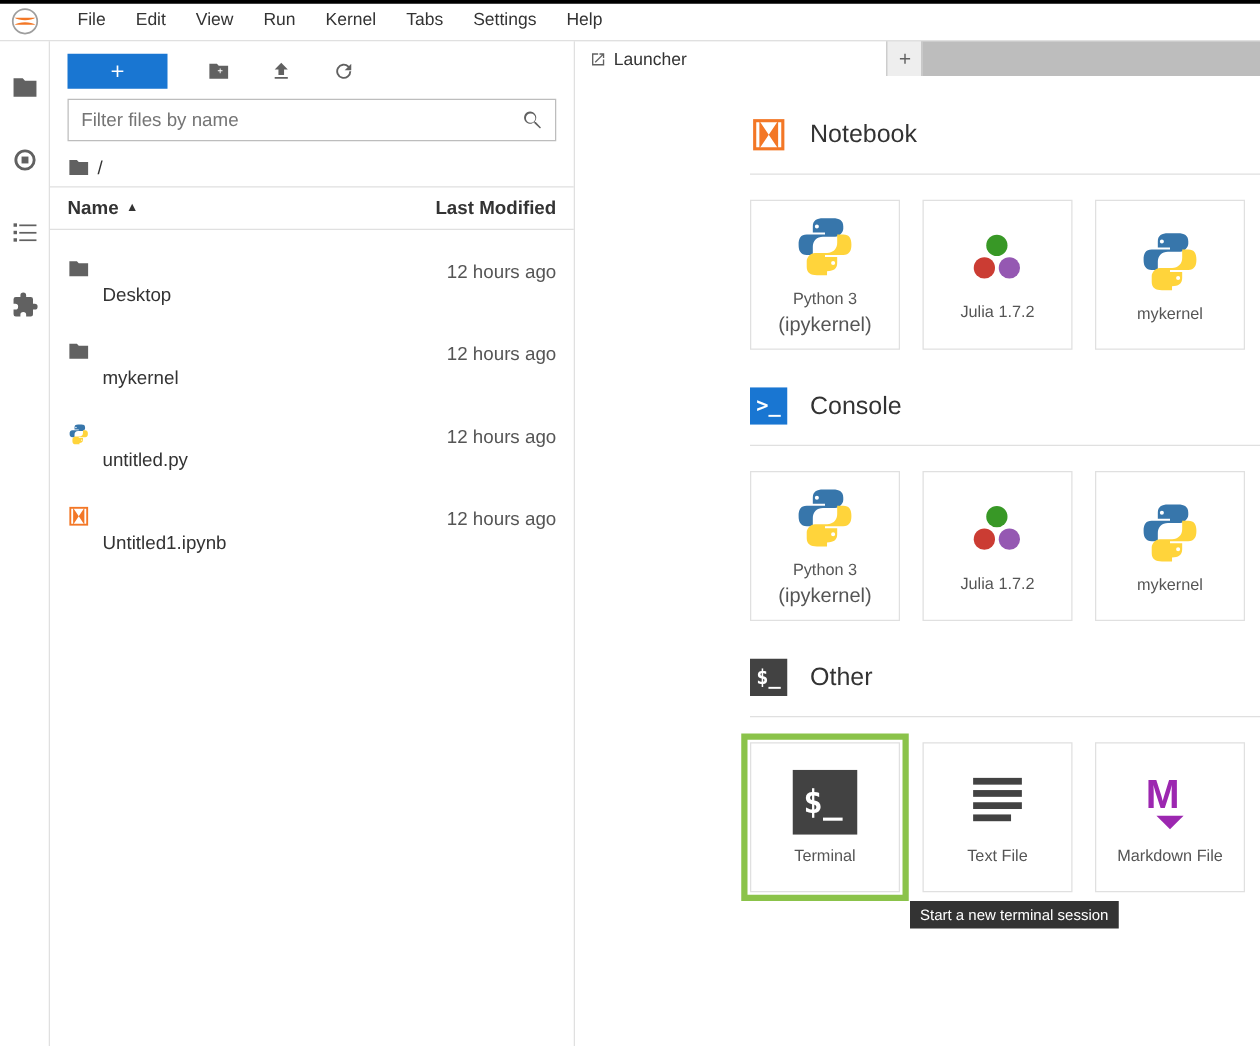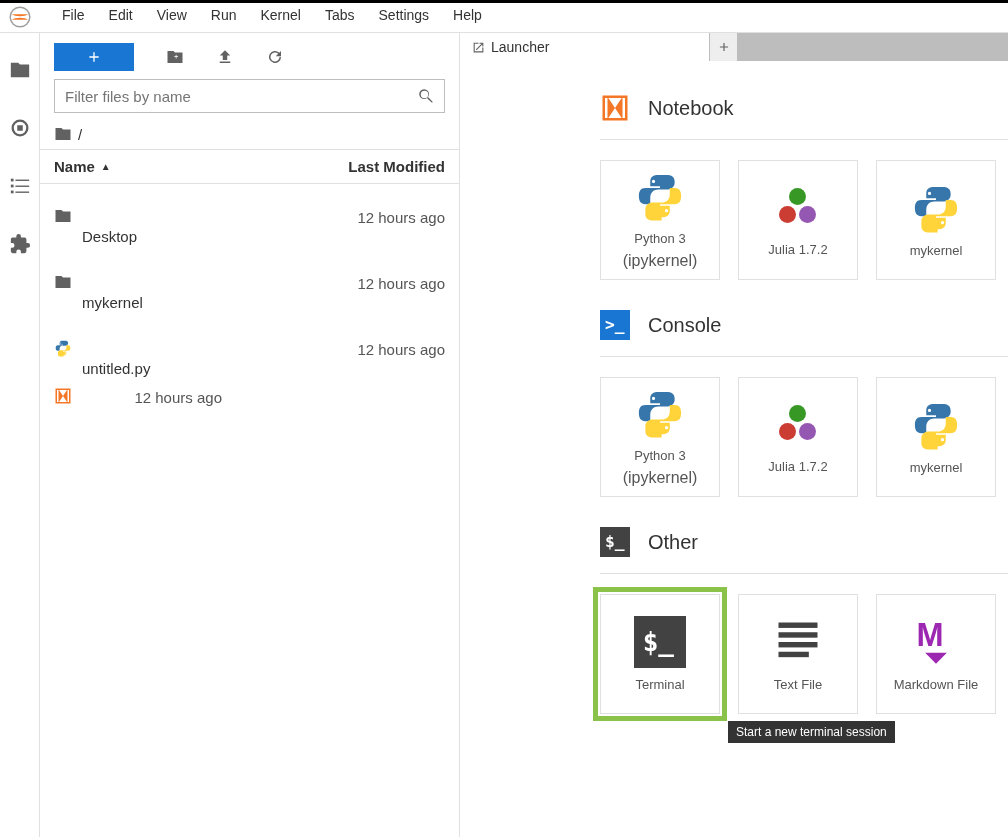--- a/index.html
+++ b/index.html
@@ -301,20 +301,21 @@
               <path d="M17 29c3 0 5-1 5-4v-3h-6v-1h9c3 0 4-2 4-5s-1-5-4-5h-3v4c0 3-2 5-5 5h-6c-2 0-4 2-4 4v3c0 3 2 4 5 4h5zm3-3a1 1 0 1 1 0-2 1 1 0 0 1 0 2z" fill="#ffd43b"></path>
             </svg></span>
           <span class="file-name">untitled.py</span>
           <span class="file-mod">12 hours ago</span>
         </div>
         <div class="file-row">
           <span><svg class="file-icon" viewBox="0 0 24 24">
               <rect x="3" y="3" width="18" height="18" fill="none" stroke="#f37726" stroke-width="2"></rect>
               <path d="M6 3 l6 9 l6 -9 v18 l-6 -9 l-6 9 z" fill="#f37726"></path>
             </svg></span>
+          <span class="file-name">Untitled1.ipynb</span>
           <span class="file-mod">12 hours ago</span>
         </div>
       </div>
   </div>
 
   <div class="content-area">
     <div class="tabbar">
       <div class="tab">
         <svg width="13" height="13" viewBox="0 0 24 24" fill="#616161">
             <path d="M14 3v2h3.59L7 15.59 8.41 17 19 6.41V10h2V3h-7zM19 19H5V5h7V3H3v18h18v-9h-2v7z"></path>

